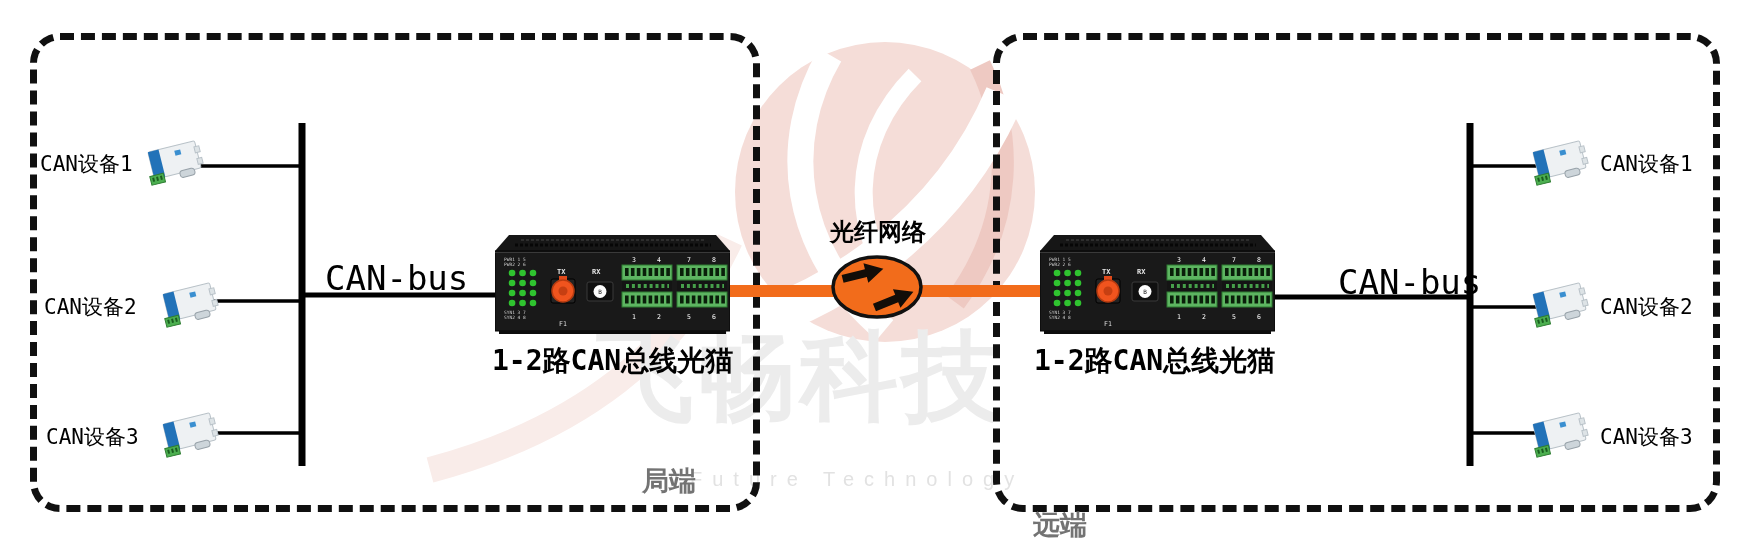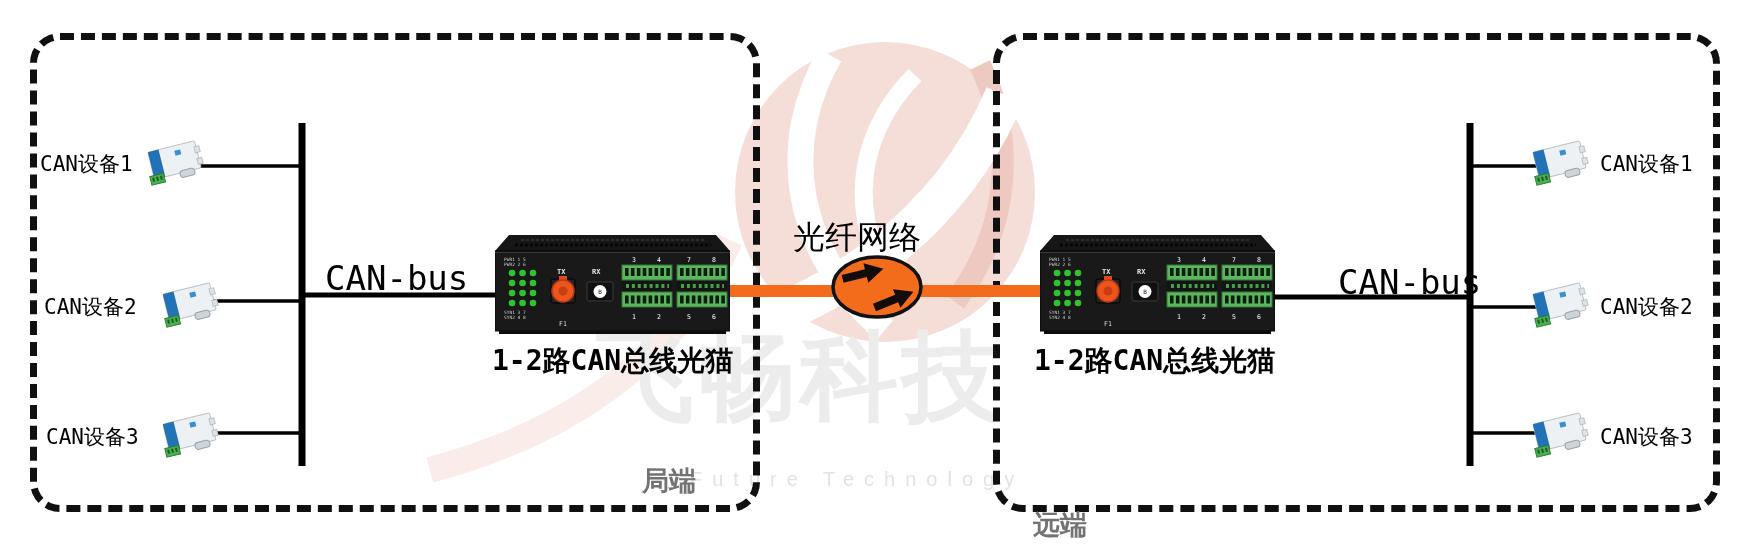--- a/index.html
+++ b/index.html
@@ -18,21 +18,21 @@
             border-radius:30px;box-sizing:border-box;background:transparent;z-index:2;}
   .zone-box.local{left:30px;width:730px;}
   .zone-box.remote{left:993px;width:727px;}
   
   .wires{position:absolute;left:0;top:0;z-index:3;}
   
   .lbl{position:absolute;color:#000;white-space:nowrap;z-index:6;}
   .dev-lbl{font-size:21px;}
   .bus-lbl{font-size:34px;}
   .modem-lbl{font-size:28px;width:240px;text-align:left;font-weight:bold;}
-  .fiber-lbl{font-size:32px;width:170px;}
+  .fiber-lbl{font-size:24px;width:170px;text-align:center;font-weight:bold;}
   .zone-lbl{font-size:27px;font-weight:bold;color:#737373;}
   
   .dev-icon{position:absolute;z-index:5;}
   .modem{position:absolute;z-index:5;}
 </style>
 </head>
 <body>
 
 <div class="stage">
 

